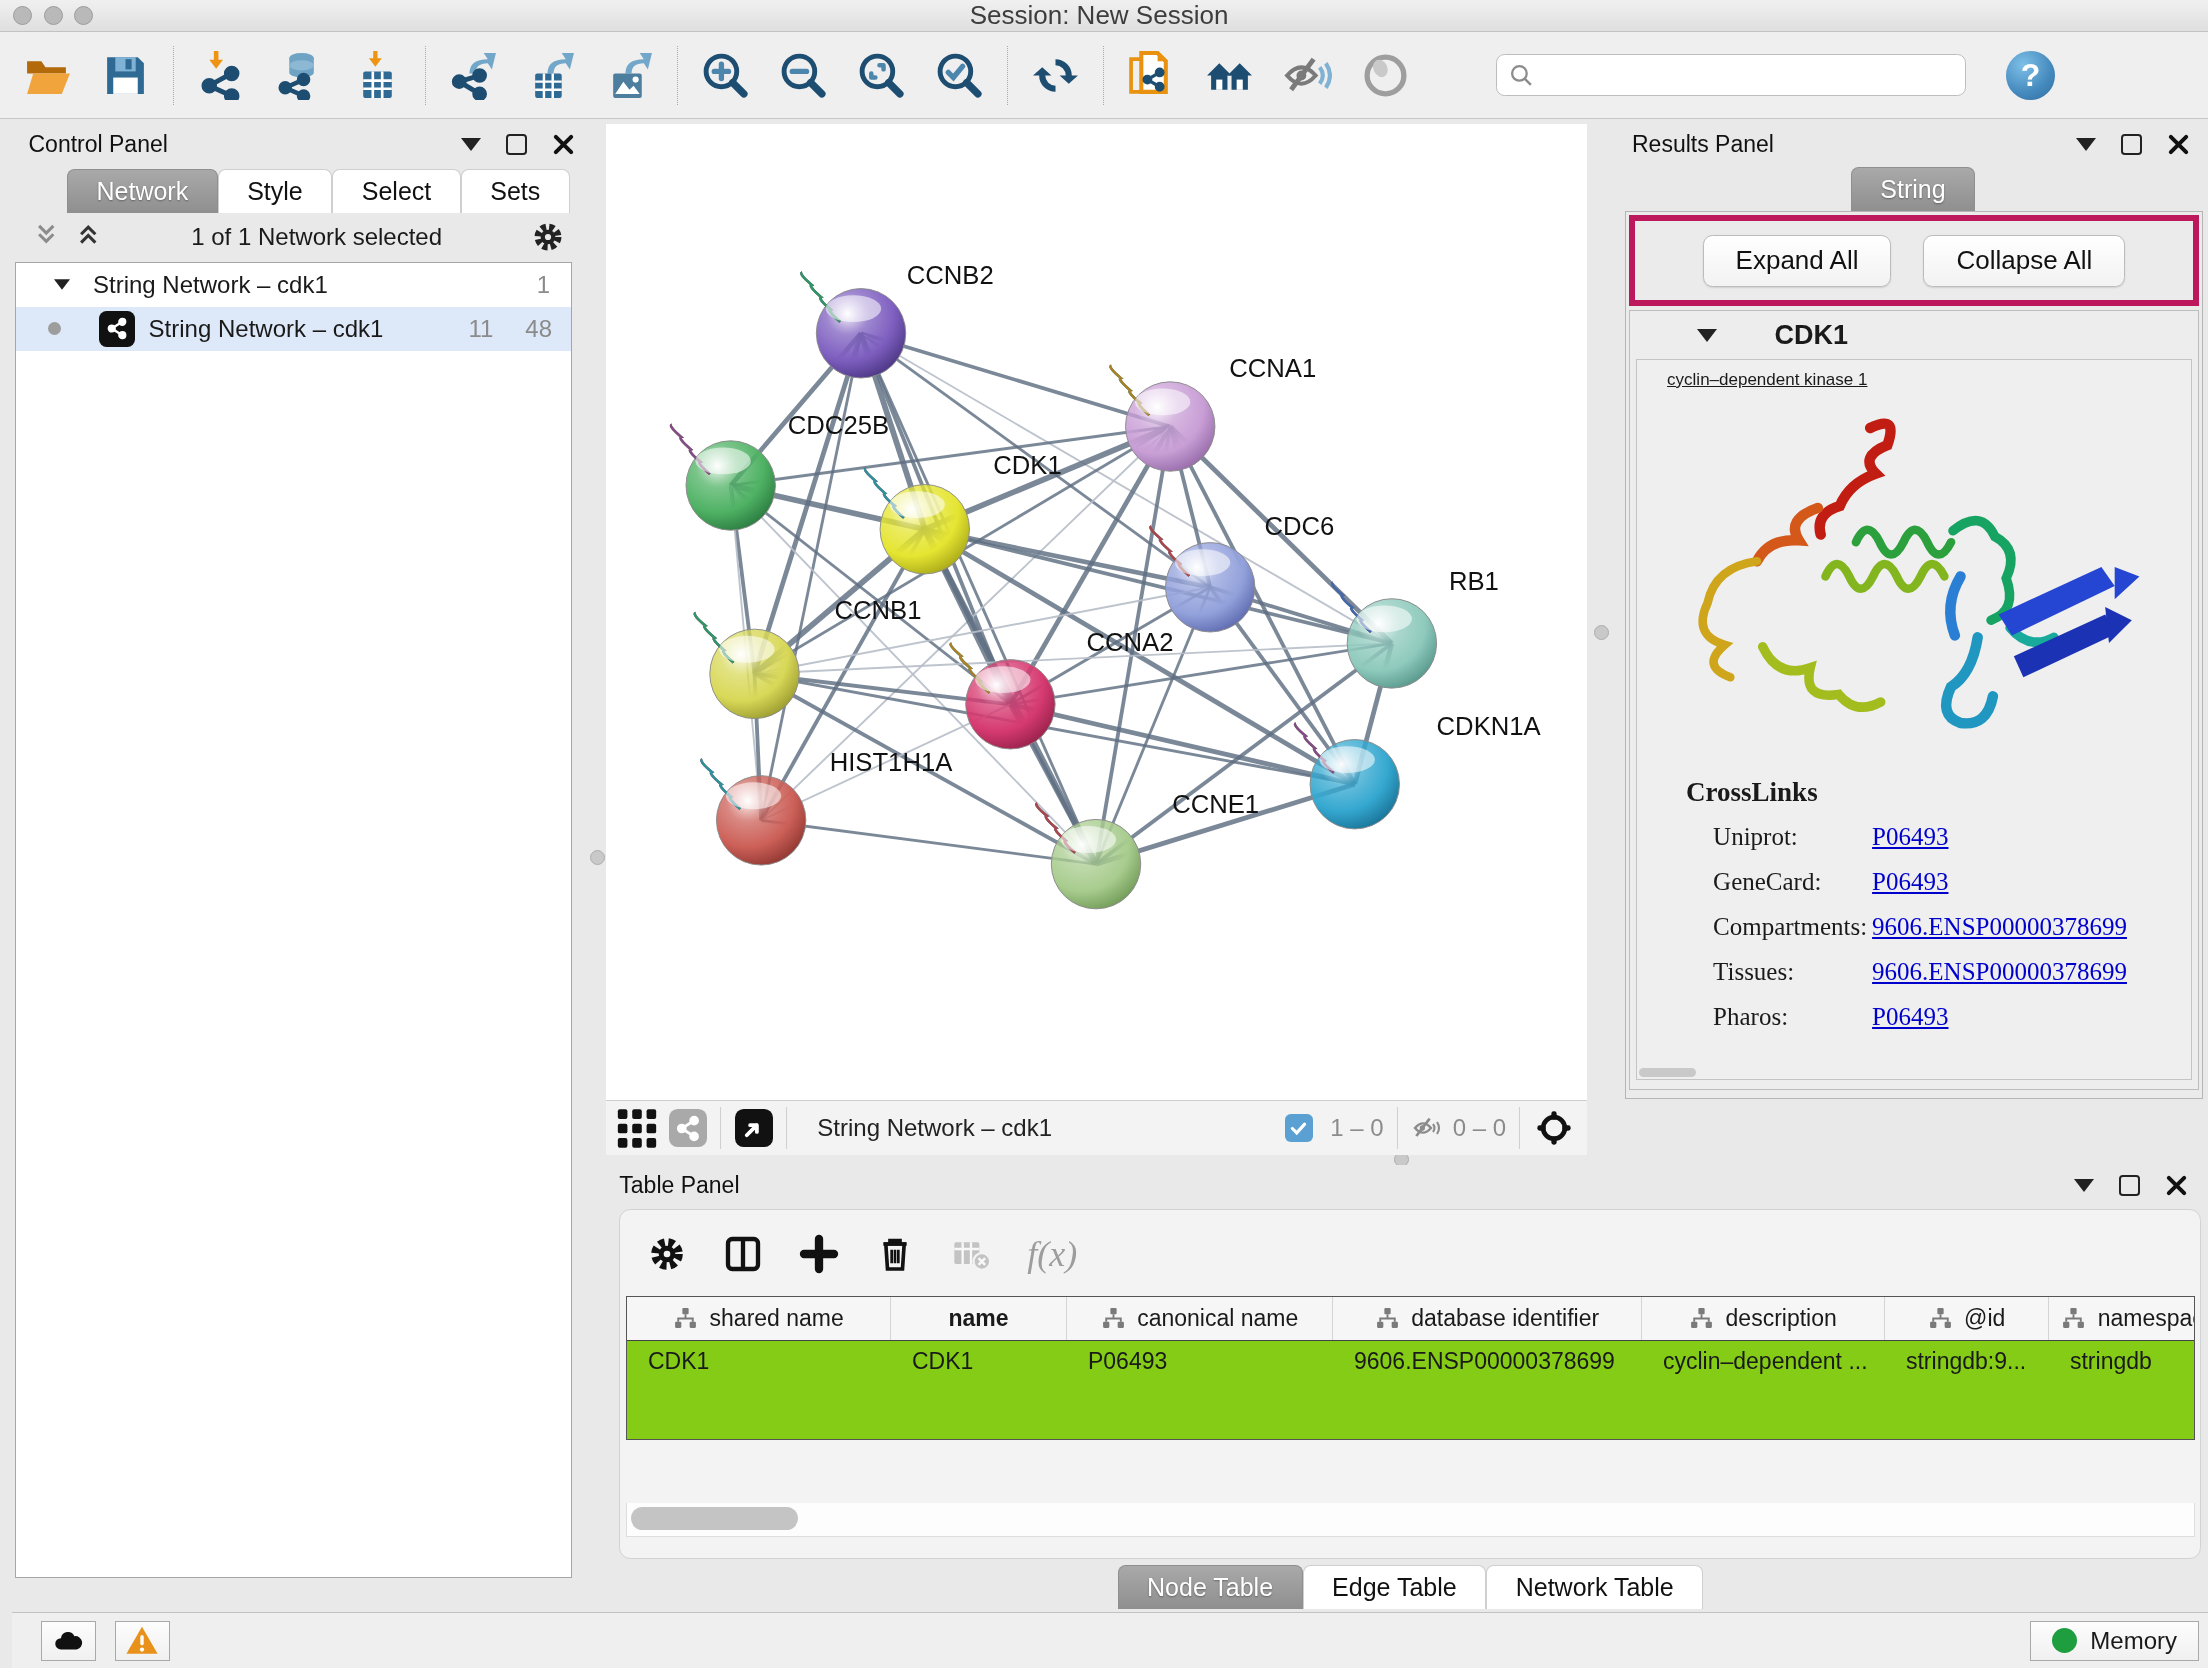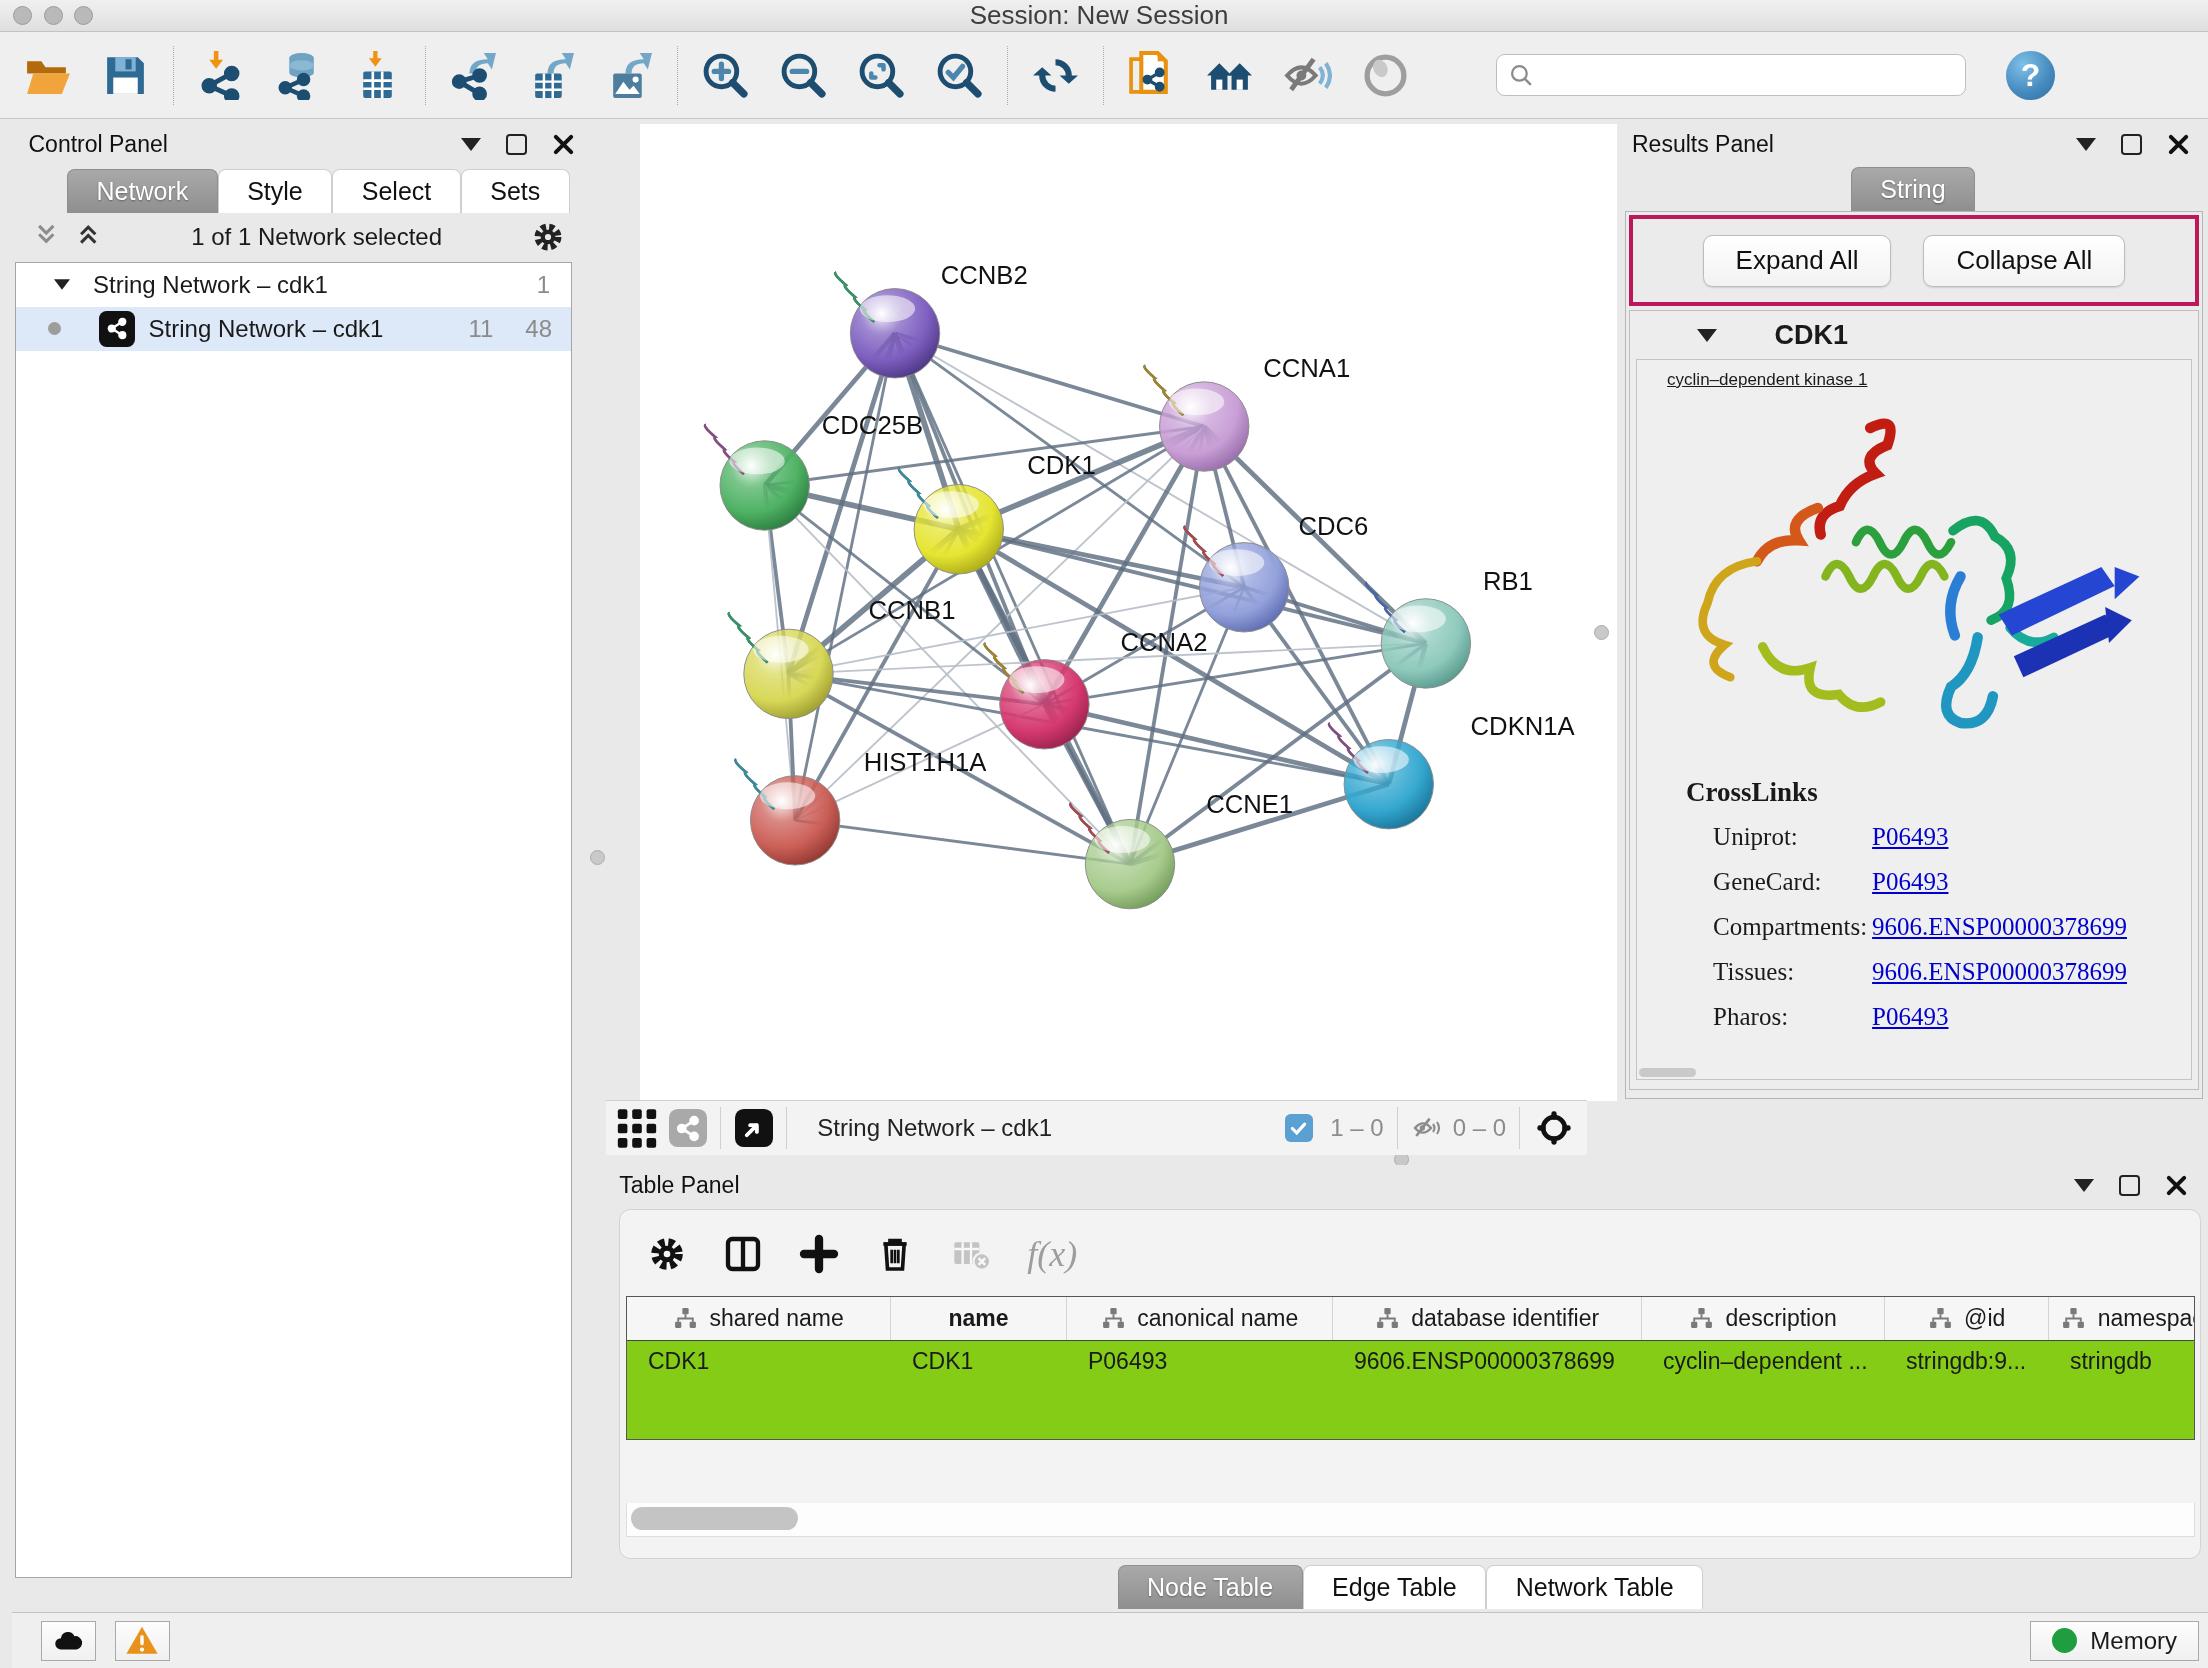--- a/index.html
+++ b/index.html
@@ -42,35 +42,35 @@
   .chev svg { width:28.5px; height:28.5px; }
   .cp-list { margin:0 15px; width:557px; height:1316px; background:#fff; border:1.9px solid #a6a6a6; }
   .cp-row { height:44px; display:flex; align-items:center; font-size:24px; }
   .cp-row .cnt { color:#8b8b8b; }
   .cp-row.selrow { background:#dde8f8; }
   .sharebadge { width:36px; height:36px; border-radius:7.6px; background:#111; display:flex; align-items:center; justify-content:center; }
   .sharebadge svg { width:23px; height:23px; }
   .graydot { width:13.3px; height:13.3px; border-radius:50%; background:#9d9d9d; }
 
   
-  .canvas { left:606px; top:124px; width:981px; height:977px; background:#fff;margin-left:34px; }
+  .canvas { left:606px; top:124px; width:981px; height:977px; background:#fff; }
   .canvas-bar { left:606px; top:1100px; width:981px; height:55px; background:#f3f3f3; border-top:1px solid #cfcfcf; display:flex; align-items:center; font-size:24px; color:#8c8c8c; }
   .cb-sep { width:0; height:42px; border-left:1px solid #cfcfcf; margin:0 13.3px; }
   .blackbadge { width:38px; height:38px; border-radius:8.6px; background:#111; display:flex; align-items:center; justify-content:center; }
   .graybadge  { width:38px; height:38px; border-radius:8.6px; background:#a9a9a9; display:flex; align-items:center; justify-content:center; }
   .netname { color:#222; margin-left:17px; }
   .checkbox { width:28.5px; height:28.5px; border-radius:5.7px; background:#5aa0d2; display:flex; align-items:center; justify-content:center; }
   .splitdot { width:15px; height:15px; border-radius:50%; background:#c9c9c9; border:1px solid #adadad; }
 
   
   .results-panel { left:1617px; top:119px; width:592px; height:1046px; background:#e9e9e9; }
   .rp-head { padding:9.5px 19px 0 15px; height:42px; }
   .rp-tabs { display:flex; justify-content:center; margin-top:5.7px; }
   .rp-outer { margin:0 5.7px 0 7.6px; border:1.9px solid #b5b5b5; background:#ebebeb; height:888px; }
-  .rp-btnbox { border:4px solid #be185d; margin:3.8px; height:91px; display:flex; align-items:center; justify-content:center; gap:32px; }
+  .rp-btnbox { border:6px solid #be185d; margin:3.8px; height:91px; display:flex; align-items:center; justify-content:center; gap:32px; }
   .btn { background:linear-gradient(#ffffff,#f2f2f2); border:1px solid #bcbcbc; border-radius:9.5px; font-size:26px; padding:9.5px 32px; color:#111; box-shadow:0 1px 1.9px rgba(0,0,0,.12); }
   .rp-scroll { border:1px solid #bdbdbd; margin:3.8px; height:780px; background:#ededed; overflow:hidden; }
   .rp-generow { height:48px; display:flex; align-items:center; gap:57px; padding-left:67px; }
   .rp-genename { font-size:27px; font-weight:bold; }
   .rp-inner { border:1px solid #c4c4c4; margin:0 5.7px; background:#efefef; height:721px; position:relative; }
   .rp-desc { font-size:17px; padding:9.5px 0 0 30px;text-decoration:underline; }
   .crosslinks { font-family:"Liberation Serif","DejaVu Serif",serif; position:absolute; left:49px; top:417px; }
   .crosslinks h3 { font-size:27px; margin-bottom:15px; }
   .cl-row { display:flex; font-size:25px; margin-bottom:17px; }
   .cl-row .lbl { width:186px; padding-left:27px; }

